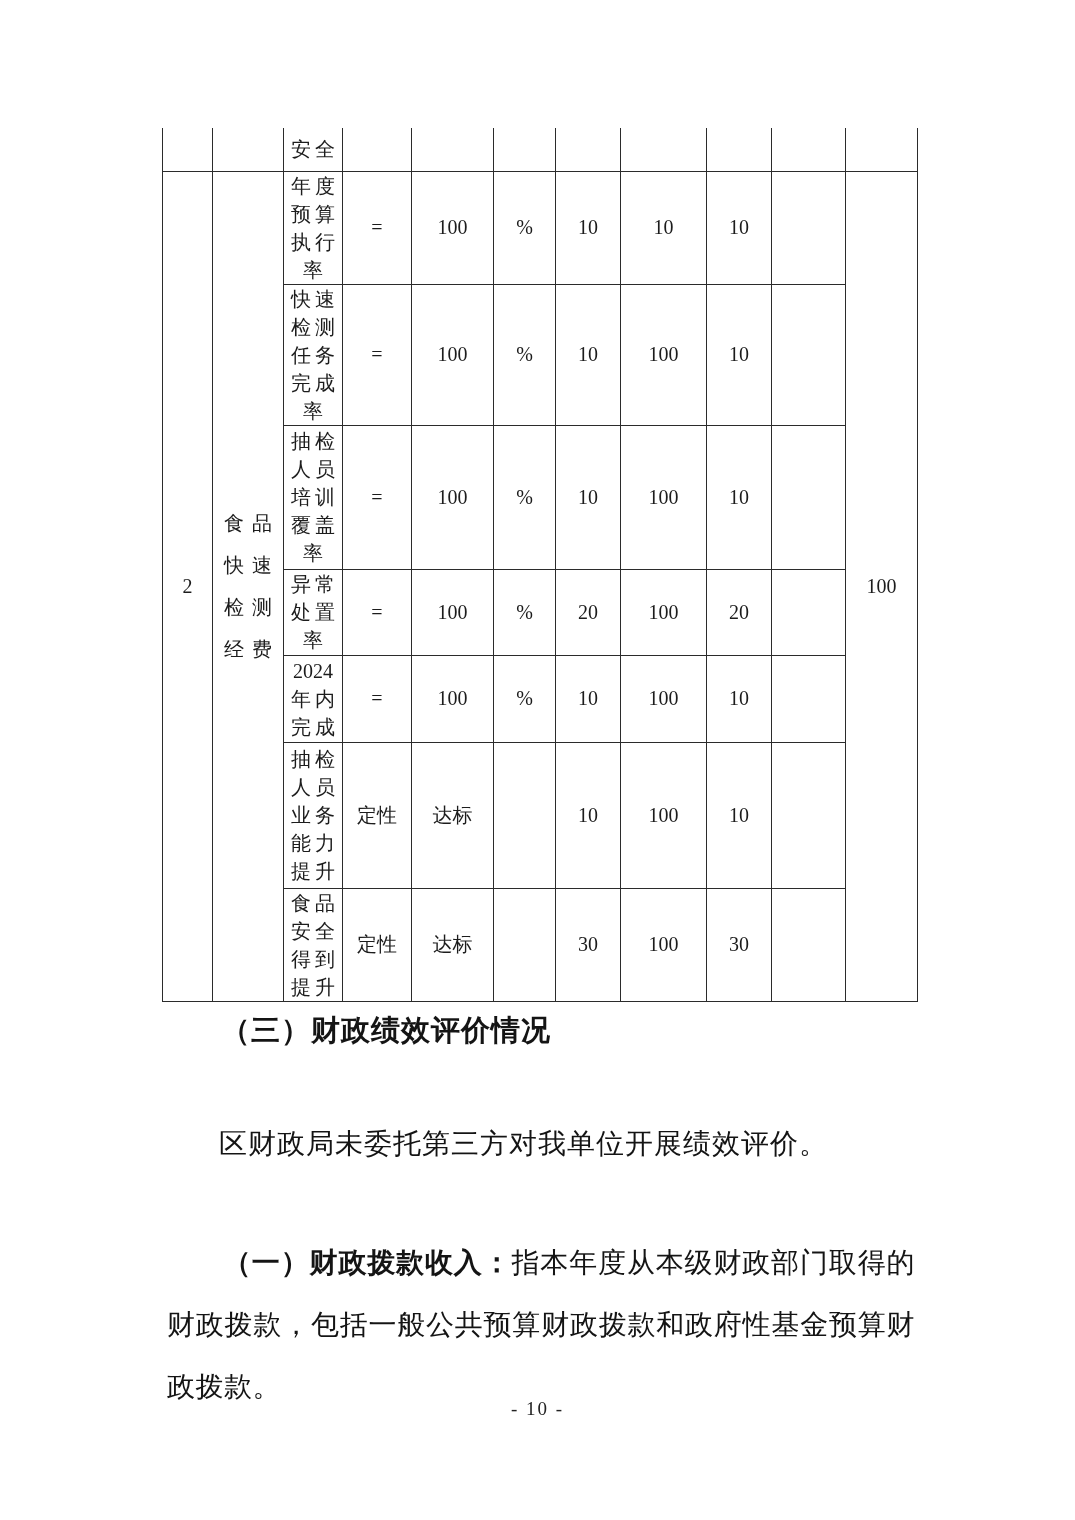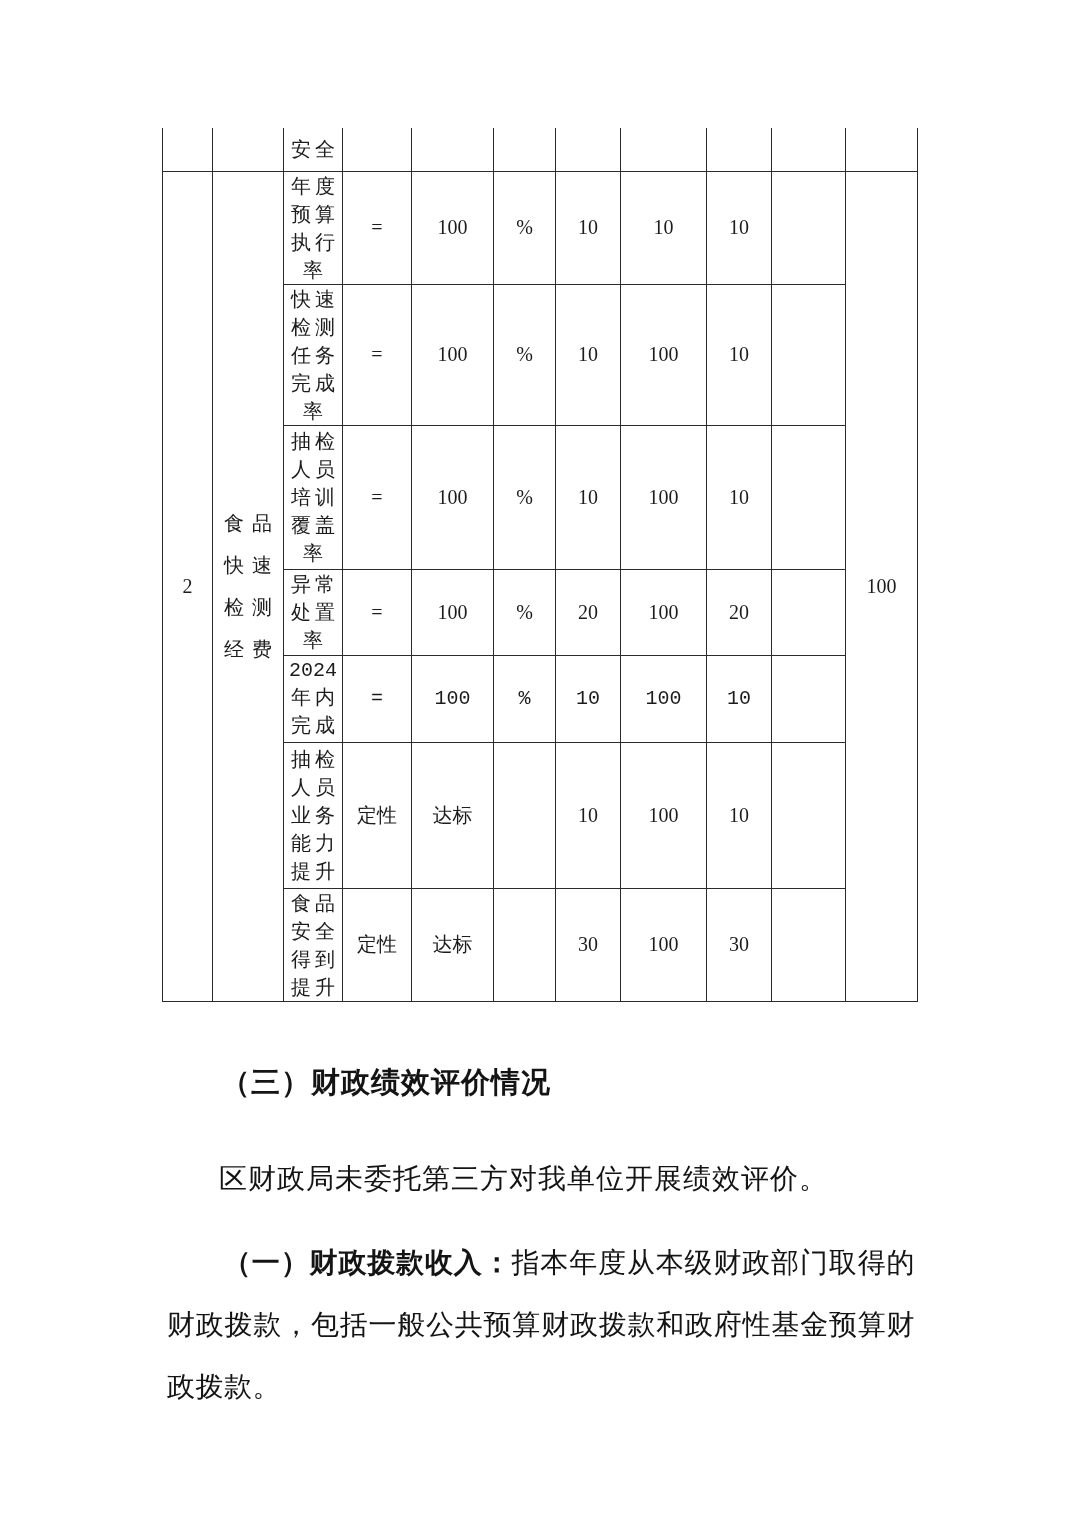--- a/index.html
+++ b/index.html
@@ -24,22 +24,22 @@
     font-size:20px;color:#1c1c1c;
   }
   table.perf tr.partial td{border-top:none;}
   .ind-line{display:flex;align-items:center;justify-content:center;line-height:28px;}
   .ind-line.spread{justify-content:space-between;padding:0 7px;}
   td.proj .ind-line{line-height:42px;}
   td.proj .ind-line.spread{padding:0 11px;}
   td.seq,td.total{font-size:20px;}
   
   .tblock{position:absolute;left:163px;width:748px;line-height:62px;}
-  .h3{top:1051px;font-size:29px;font-weight:bold;text-indent:2em;letter-spacing:1px;}
-  .p3{top:1148px;font-size:28px;text-indent:2em;letter-spacing:1px;}
+  .h3{top:999px;font-size:29px;font-weight:bold;text-indent:2em;letter-spacing:1px;}
+  .p3{top:1113px;font-size:28px;text-indent:2em;letter-spacing:1px;}
   .h6{top:1171px;font-size:30px;font-weight:bold;text-indent:2em;
       font-family:"Liberation Sans","DejaVu Sans",sans-serif;letter-spacing:2px;}
   .p6{top:1228px;font-size:28px;text-align:justify;text-indent:2em;letter-spacing:0.5px;}
   .p6 b{letter-spacing:0.5px;}
   .footer{position:absolute;top:1398px;left:0;width:1075px;text-align:center;
           font-size:19px;color:#222;letter-spacing:2px;}
 </style>
 </head>
 <body>
 
@@ -191,21 +191,21 @@
             <div class="ind-line">率</div>
           </td>
           <td>=</td>
           <td>100</td>
           <td>%</td>
           <td>20</td>
           <td>100</td>
           <td>20</td>
           <td></td>
         </tr>
-        <tr style="height: 87px; font-family: Liberation Mono, monospace;">
+        <tr style="height: 87px;">
           <td class="ind">
             <div class="ind-line">2024</div>
             <div class="ind-line spread">
               <span>年</span>
               <span>内</span>
             </div>
             <div class="ind-line spread">
               <span>完</span>
               <span>成</span>
             </div>
@@ -279,13 +279,14 @@
       </tbody>
   </table>
 
   <div class="tblock h3">（三）财政绩效评价情况</div>
 
   <div class="tblock p3">区财政局未委托第三方对我单位开展绩效评价。</div>
 
 
   <p class="tblock p6" style="margin:4px"><b>（一）财政拨款收入：</b><span>指本年度从本级财政部门取得的财政拨款，包括一般公共预算财政拨款和政府性基金预算财政拨款。</span></p>
 
+  <div class="footer">- 10 -</div>
 </div>
 
 </body></html>

